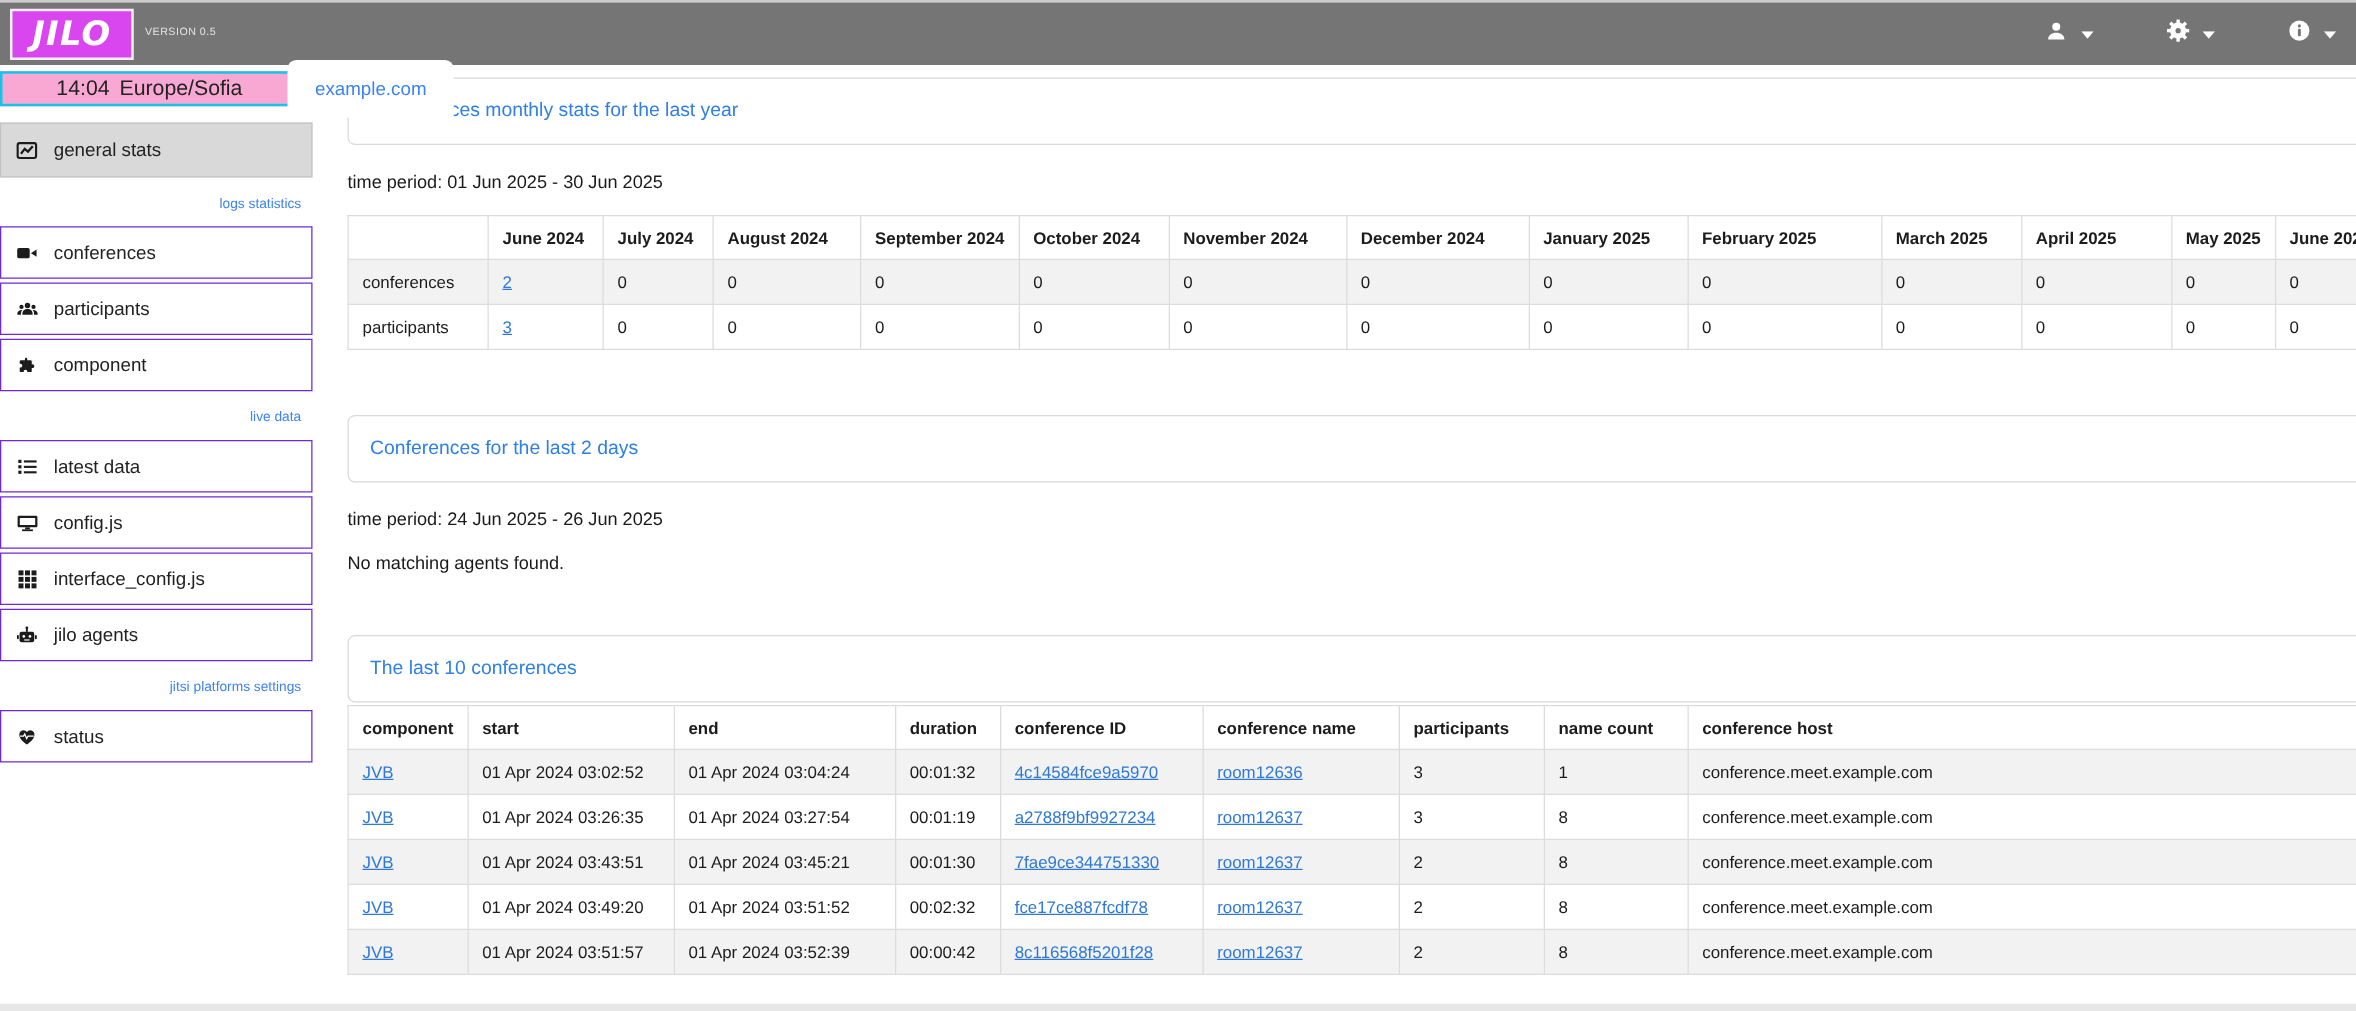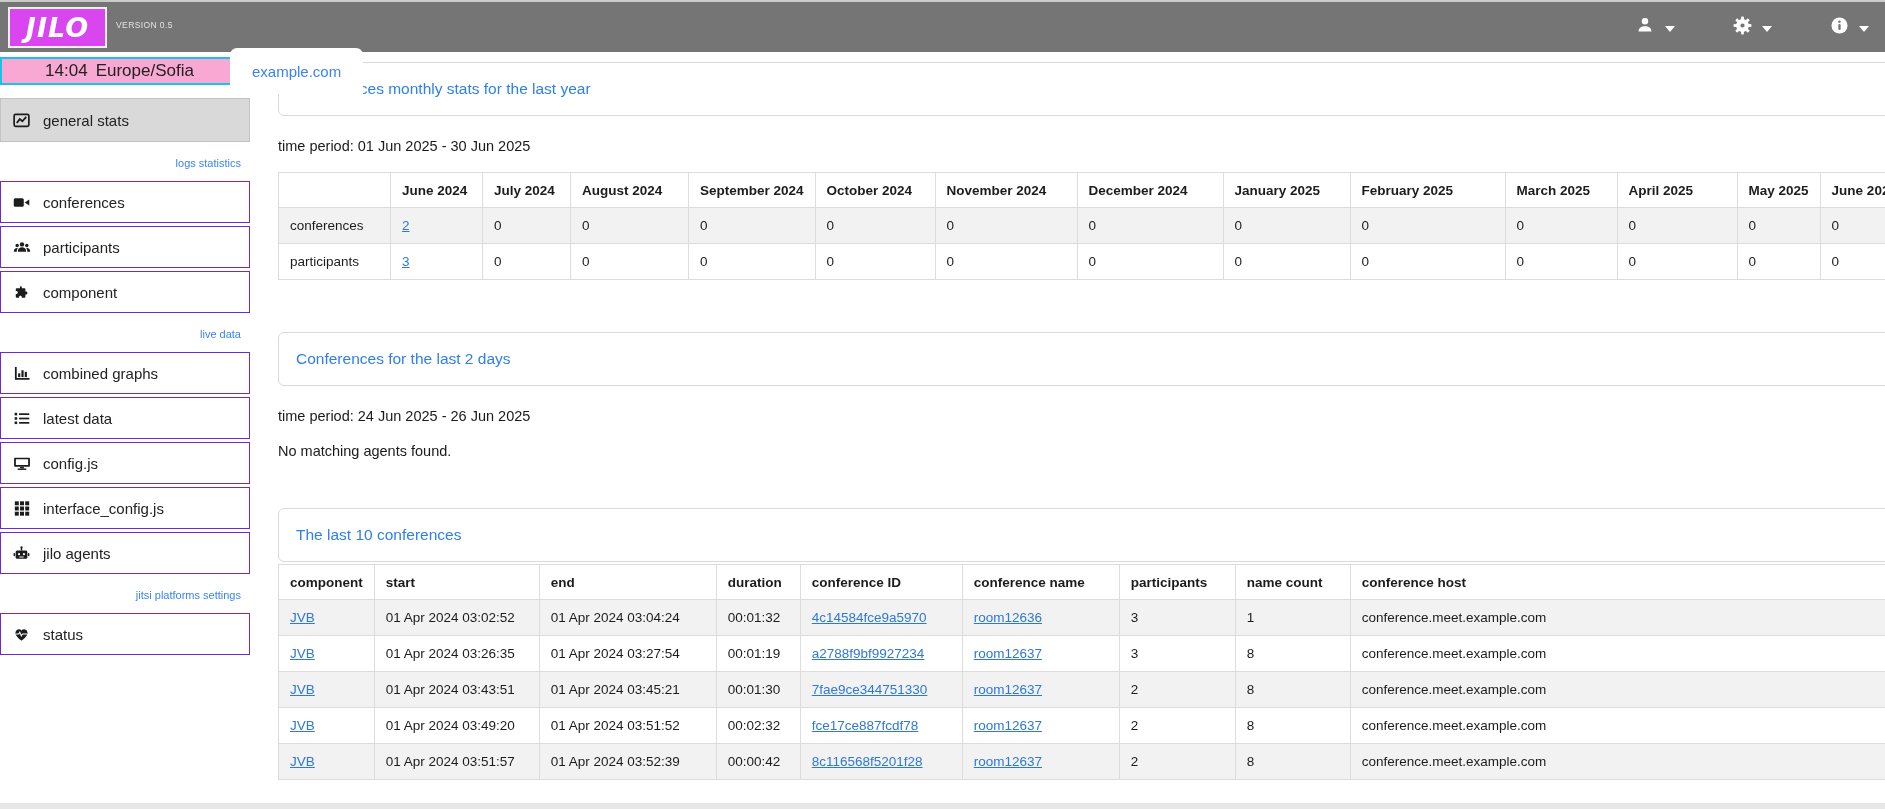--- a/index.html
+++ b/index.html
@@ -187,31 +187,20 @@
       </div>
       <div class="nav-item">
         <span class="icon">
           <svg width="18" height="17" viewBox="0 0 18 18" fill="currentColor">
               <path d="M7.3 2.2c.9 0 1.5.7 1.5 1.5V4.5H11.6a1 1 0 011 1v2.4h.6c.9 0 1.6.7 1.6 1.6s-.7 1.6-1.6 1.6h-.6v2.4a1 1 0 01-1 1H8.8v-.6c0-.9-.7-1.5-1.5-1.5s-1.5.6-1.5 1.5v.6H3.4a1 1 0 01-1-1v-2.9h.6C3.9 10.6 4.6 9.9 4.6 9S3.9 7.4 3 7.4h-.6V5.5a1 1 0 011-1h3.4v-.8c0-.8.6-1.5 1.5-1.5z"></path>
             </svg>
         </span>
         <span>component</span>
       </div>
       <div class="nav-label">live data</div>
-      <div class="nav-item">
-        <span class="icon">
-          <svg width="18" height="17" viewBox="0 0 18 18" fill="currentColor">
-              <path d="M1.5 2v13.6H17v-1.9H3.4V2z"></path>
-              <rect x="4.9" y="8.8" width="2.3" height="4"></rect>
-              <rect x="8.4" y="5.6" width="2.3" height="7.2"></rect>
-              <rect x="11.9" y="7.2" width="2.3" height="5.6"></rect>
-            </svg>
-        </span>
-        <span>combined graphs</span>
-      </div>
       <div class="nav-item">
         <span class="icon">
           <svg width="18" height="17" viewBox="0 0 18 18" fill="currentColor">
               <rect x="1.2" y="3" width="2.7" height="2.7"></rect>
               <rect x="1.2" y="7.6" width="2.7" height="2.7"></rect>
               <rect x="1.2" y="12.2" width="2.7" height="2.7"></rect>
               <rect x="5.9" y="3.5" width="10.8" height="1.8"></rect>
               <rect x="5.9" y="8.1" width="10.8" height="1.8"></rect>
               <rect x="5.9" y="12.7" width="10.8" height="1.8"></rect>
             </svg>

